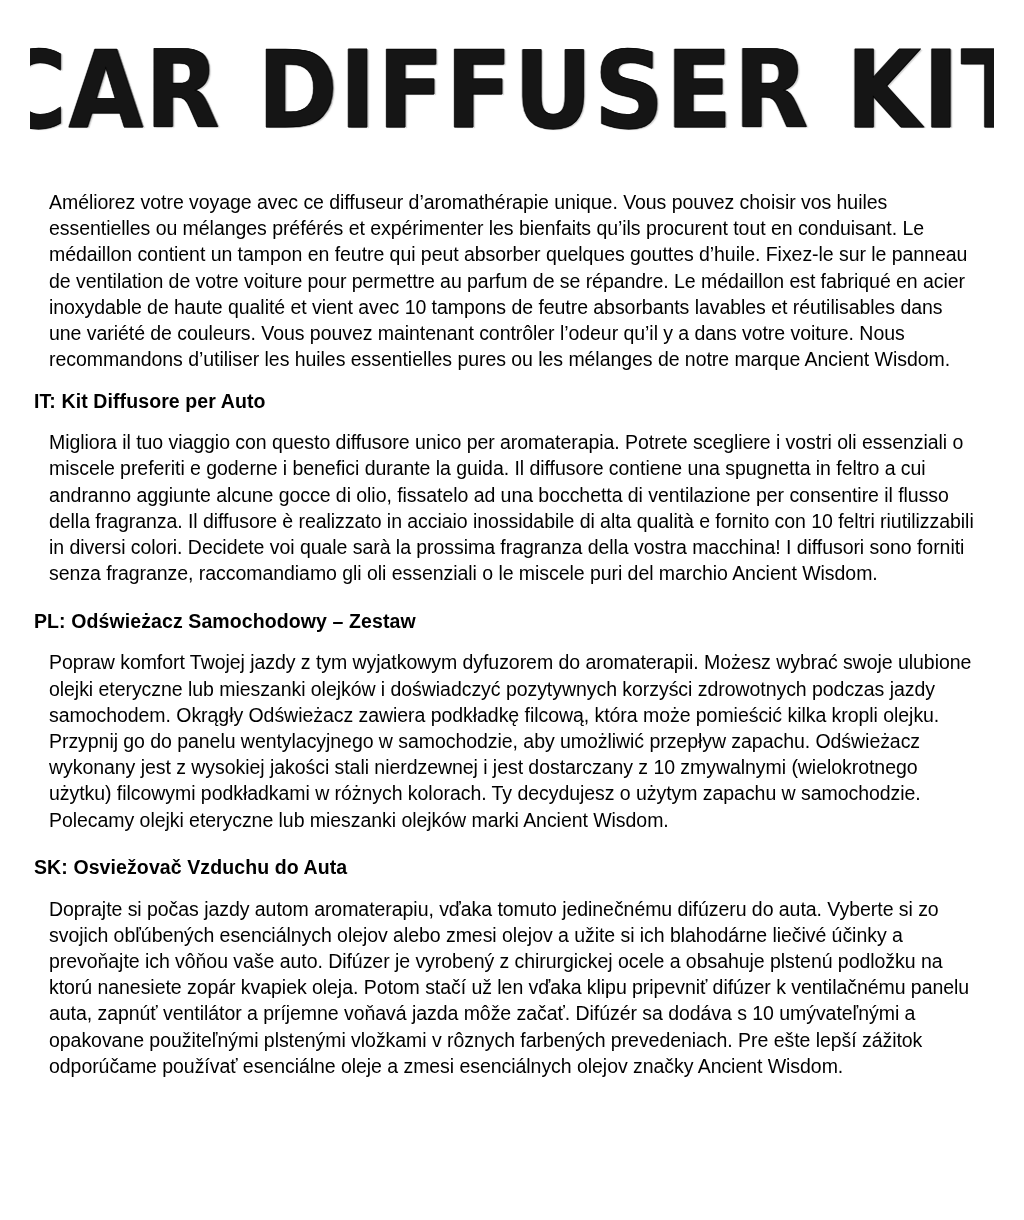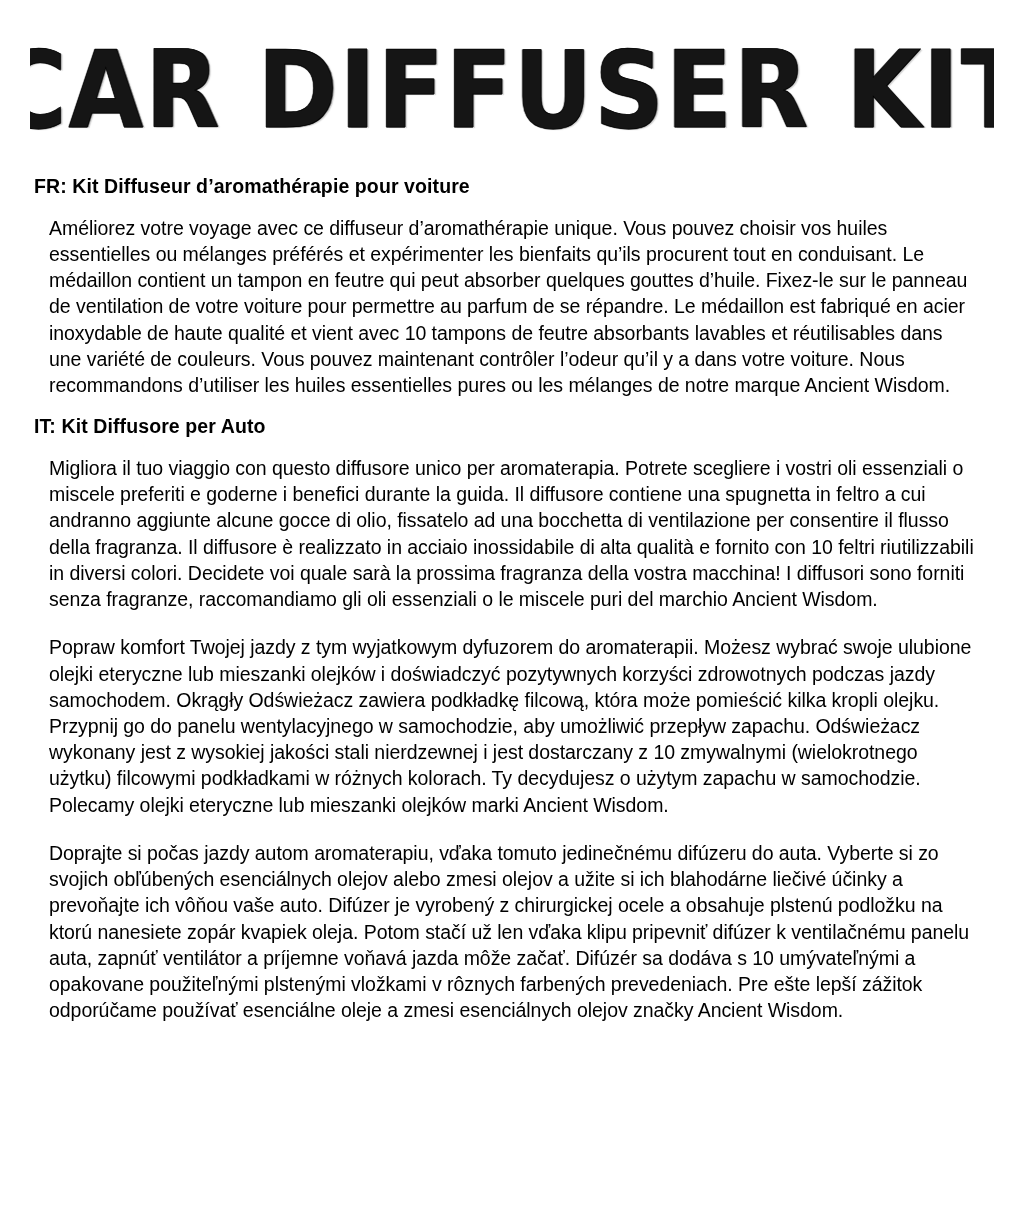--- a/index.html
+++ b/index.html
@@ -80,31 +80,32 @@
 
 <div class="page">
 
   <div class="title-wrap">
     <div class="title">CAR DIFFUSER KIT</div>
   </div>
 
   <div class="content">
 
     <div class="section">
-      <h2>FR: Kit Diffuseur d’aromathérapie pour voiture</h2>
       <p>Améliorez votre voyage avec ce diffuseur d’aromathérapie unique. Vous pouvez choisir vos huiles essentielles ou mélanges préférés et expérimenter les bienfaits qu’ils procurent tout en conduisant. Le médaillon contient un tampon en feutre qui peut absorber quelques gouttes d’huile. Fixez-le sur le panneau de ventilation de votre voiture pour permettre au parfum de se répandre. Le médaillon est fabriqué en acier inoxydable de haute qualité et vient avec 10 tampons de feutre absorbants lavables et réutilisables dans une variété de couleurs. Vous pouvez maintenant contrôler l’odeur qu’il y a dans votre voiture. Nous recommandons d’utiliser les huiles essentielles pures ou les mélanges de notre marque Ancient Wisdom.</p>
     </div>
 
     <div class="section">
       <h2>IT: Kit Diffusore per Auto</h2>
       <p>Migliora il tuo viaggio con questo diffusore unico per aromaterapia. Potrete scegliere i vostri oli essenziali o miscele preferiti e goderne i benefici durante la guida. Il diffusore contiene una spugnetta in feltro a cui andranno aggiunte alcune gocce di olio, fissatelo ad una bocchetta di ventilazione per consentire il flusso della fragranza. Il diffusore è realizzato in acciaio inossidabile di alta qualità e fornito con 10 feltri riutilizzabili in diversi colori. Decidete voi quale sarà la prossima fragranza della vostra macchina! I diffusori sono forniti senza fragranze, raccomandiamo gli oli essenziali o le miscele puri del marchio Ancient Wisdom.</p>
     </div>
 
     <div class="section gap-before">
+      <h2>PL: Odświeżacz Samochodowy – Zestaw</h2>
       <p>Popraw komfort Twojej jazdy z tym wyjatkowym dyfuzorem do aromaterapii.  Możesz wybrać swoje ulubione olejki eteryczne lub mieszanki olejków i doświadczyć pozytywnych korzyści zdrowotnych podczas jazdy samochodem. Okrągły Odświeżacz zawiera podkładkę filcową, która może pomieścić kilka kropli olejku. Przypnij go do panelu wentylacyjnego w samochodzie, aby umożliwić przepływ zapachu. Odświeżacz wykonany jest z wysokiej jakości stali nierdzewnej i jest dostarczany z 10 zmywalnymi (wielokrotnego użytku) filcowymi podkładkami w różnych kolorach. Ty decydujesz o użytym zapachu w samochodzie. Polecamy olejki eteryczne lub mieszanki olejków marki Ancient Wisdom.</p>
     </div>
 
     <div class="section gap-before">
+      <h2>SK: Osviežovač Vzduchu do Auta</h2>
       <p>Doprajte si počas jazdy autom aromaterapiu, vďaka tomuto jedinečnému difúzeru do auta. Vyberte si zo svojich obľúbených esenciálnych olejov alebo zmesi olejov a užite si ich blahodárne liečivé účinky a prevoňajte ich vôňou vaše auto. Difúzer je vyrobený z chirurgickej ocele a obsahuje plstenú podložku na ktorú nanesiete zopár kvapiek oleja. Potom stačí už len vďaka klipu pripevniť difúzer k ventilačnému panelu auta, zapnúť ventilátor a príjemne voňavá jazda môže začať. Difúzér sa dodáva s 10 umývateľnými a opakovane použiteľnými plstenými vložkami v rôznych farbených prevedeniach. Pre ešte lepší zážitok odporúčame používať esenciálne oleje a zmesi esenciálnych olejov značky Ancient Wisdom.</p>
     </div>
 
   </div>
 </div>
 
 </body></html>

